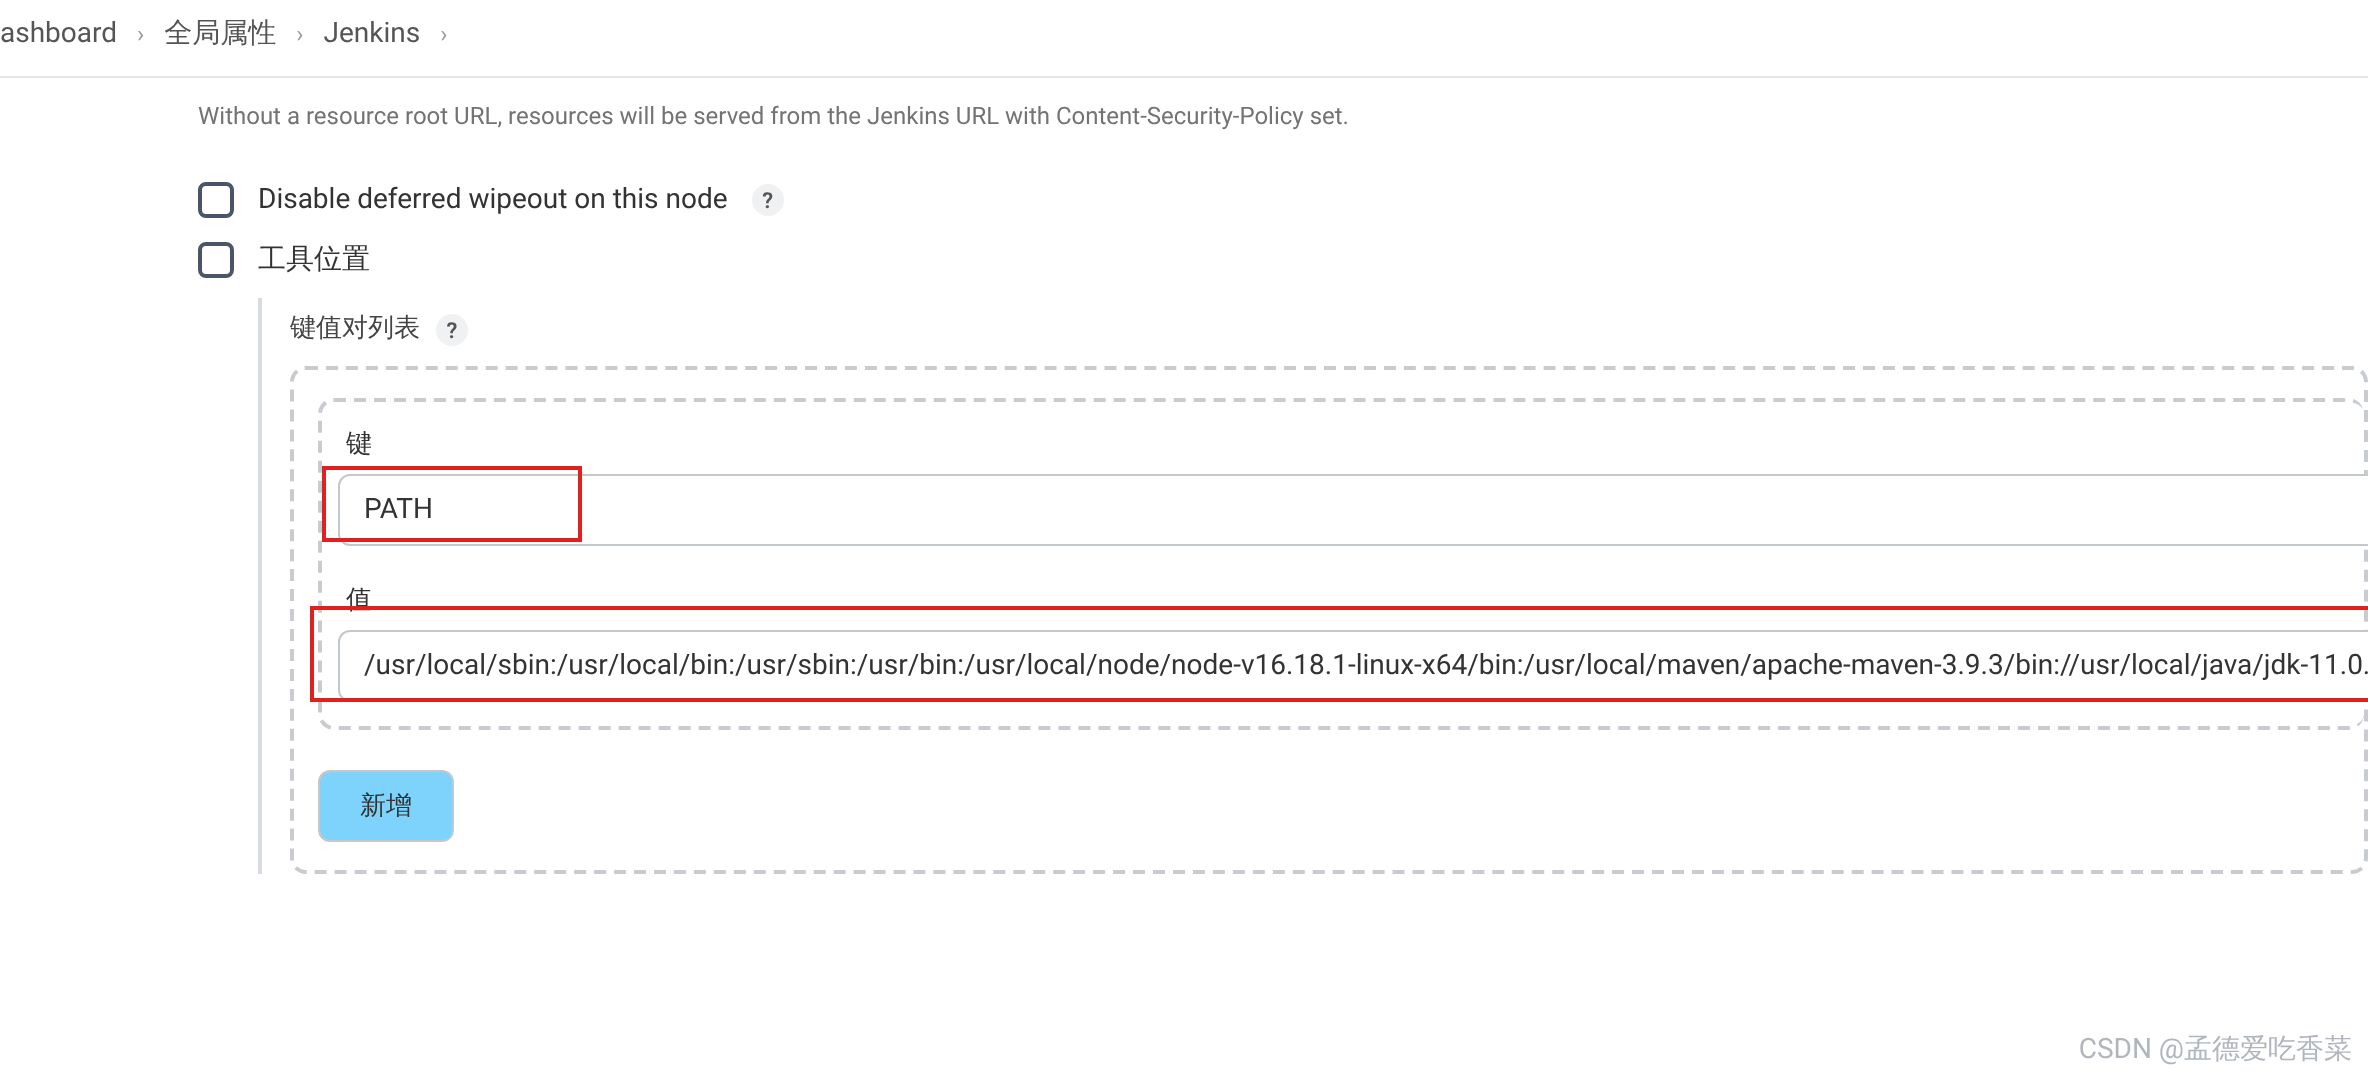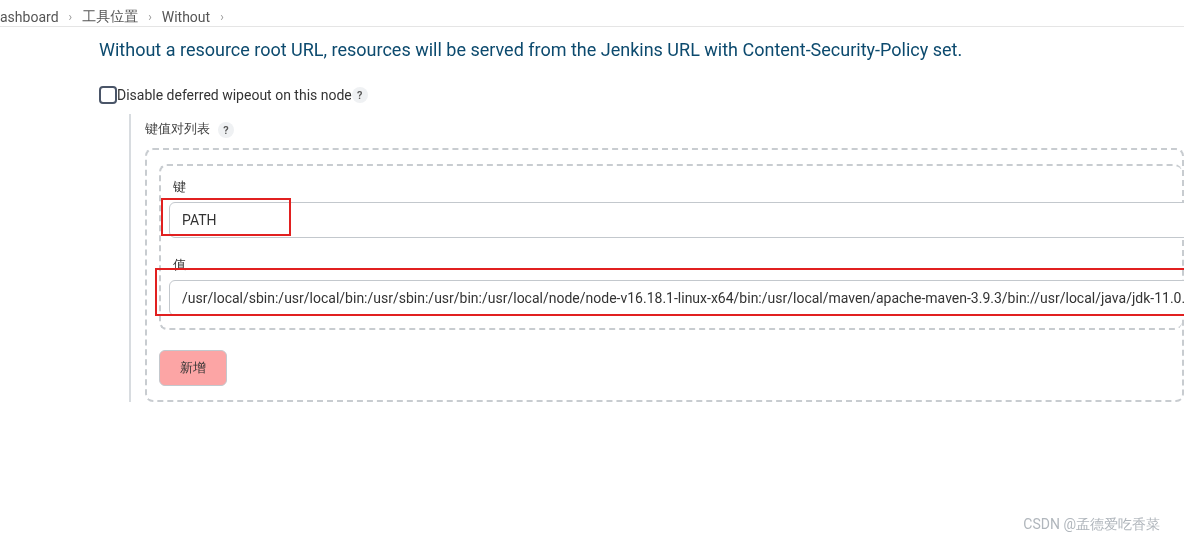--- a/index.html
+++ b/index.html
@@ -7,21 +7,21 @@
       font-family: -apple-system, BlinkMacSystemFont, "Segoe UI", Roboto, "Helvetica Neue", Arial, sans-serif;
       background: #ffffff;
       color: #333;
       font-size: 14px;
       width: 1184px;
       height: 542px;
       overflow: hidden;
       position: relative;
     }
     .breadcrumb {
-      padding: 8px 0 0 0;
+      padding: 8px 0 12px 0;
       border-bottom: 1px solid #e5e5e5;
       display: flex;
       align-items: center;
       gap: 10px;
       color: #555;
       font-size: 14px;
     }
     .breadcrumb a {
       color: #555;
       text-decoration: none;
@@ -29,40 +29,41 @@
     }
     .breadcrumb .sep {
       color: #999;
       font-size: 12px;
     }
     .content {
       padding-left: 99px;
       padding-right: 0;
     }
     .desc {
-      color: #0c4a6e;
-      font-size: 18px;
+      color: #737373;
+      font-size: 12px;
       padding: 12px 0 20px 0;
     }
     .section-title-box {
       border: 2px solid #e12020;
       display: inline-block;
       padding: 10px 16px 10px 10px;
       margin-top: 14px;
       margin-bottom: 18px;
       margin-left: -6px;
     }
     .section-title {
       font-weight: 700;
       font-size: 16px;
       color: #333;
     }
     .check-row {
       display: flex;
       align-items: center;
+      gap: 12px;
       padding: 6px 0;
     }
     .checkbox {
       width: 18px;
       height: 18px;
       border: 2px solid #4a5568;
       border-radius: 4px;
       display: flex;
       align-items: center;
       justify-content: center;
@@ -157,21 +158,21 @@
       position: absolute;
       border: 2px solid #e12020;
       pointer-events: none;
       left: -14px;
       top: -12px;
       width: 1034px;
       height: 48px;
     }
     .add-btn {
       border: 1px solid #c3c8cd;
-      background: #fca5a5;
+      background: #7dd3fc;
       border-radius: 6px;
       padding: 8px 20px;
       font-size: 13px;
       color: #333;
       cursor: pointer;
       margin-top: 20px;
       margin-left: 0;
     }
     .field-block {
       margin-bottom: 18px;
@@ -180,50 +181,56 @@
       position: relative;
       margin-left: 0;
       width: 1046px;
     }
     .key-input-wrap {
       position: relative;
       width: 1046px;
     }
     .watermark {
       position: absolute;
-      right: 24px;
+      right: 8px;
       bottom: 8px;
       color: #b0b6bc;
       font-size: 14px;
     }
   </style>
 </head>
 <body>
 
 <div class="breadcrumb">
   <a>ashboard</a>
   <span class="sep">›</span>
-  <a>工具位置</a>
+  <a>全局属性</a>
   <span class="sep">›</span>
-  <a>Without</a>
+  <a>Jenkins</a>
   <span class="sep">›</span>
 </div>
 
 <div class="content">
   <div class="desc">Without a resource root URL, resources will be served from the Jenkins URL with Content-Security-Policy set.</div>
 
 
   <div class="check-row">
     <div class="checkbox">
       
     </div>
     <span class="check-label">Disable deferred wipeout on this node</span>
     <span class="help-icon">?</span>
   </div>
 
+  <div class="check-row">
+    <div class="checkbox">
+      
+    </div>
+    <span class="check-label">工具位置</span>
+  </div>
 
 
   <div class="nested">
     <div class="nested-label-row">
       <span>键值对列表</span>
       <span class="help-icon">?</span>
     </div>
 
     <div class="dashed-box">
       <div class="dashed-inner">

